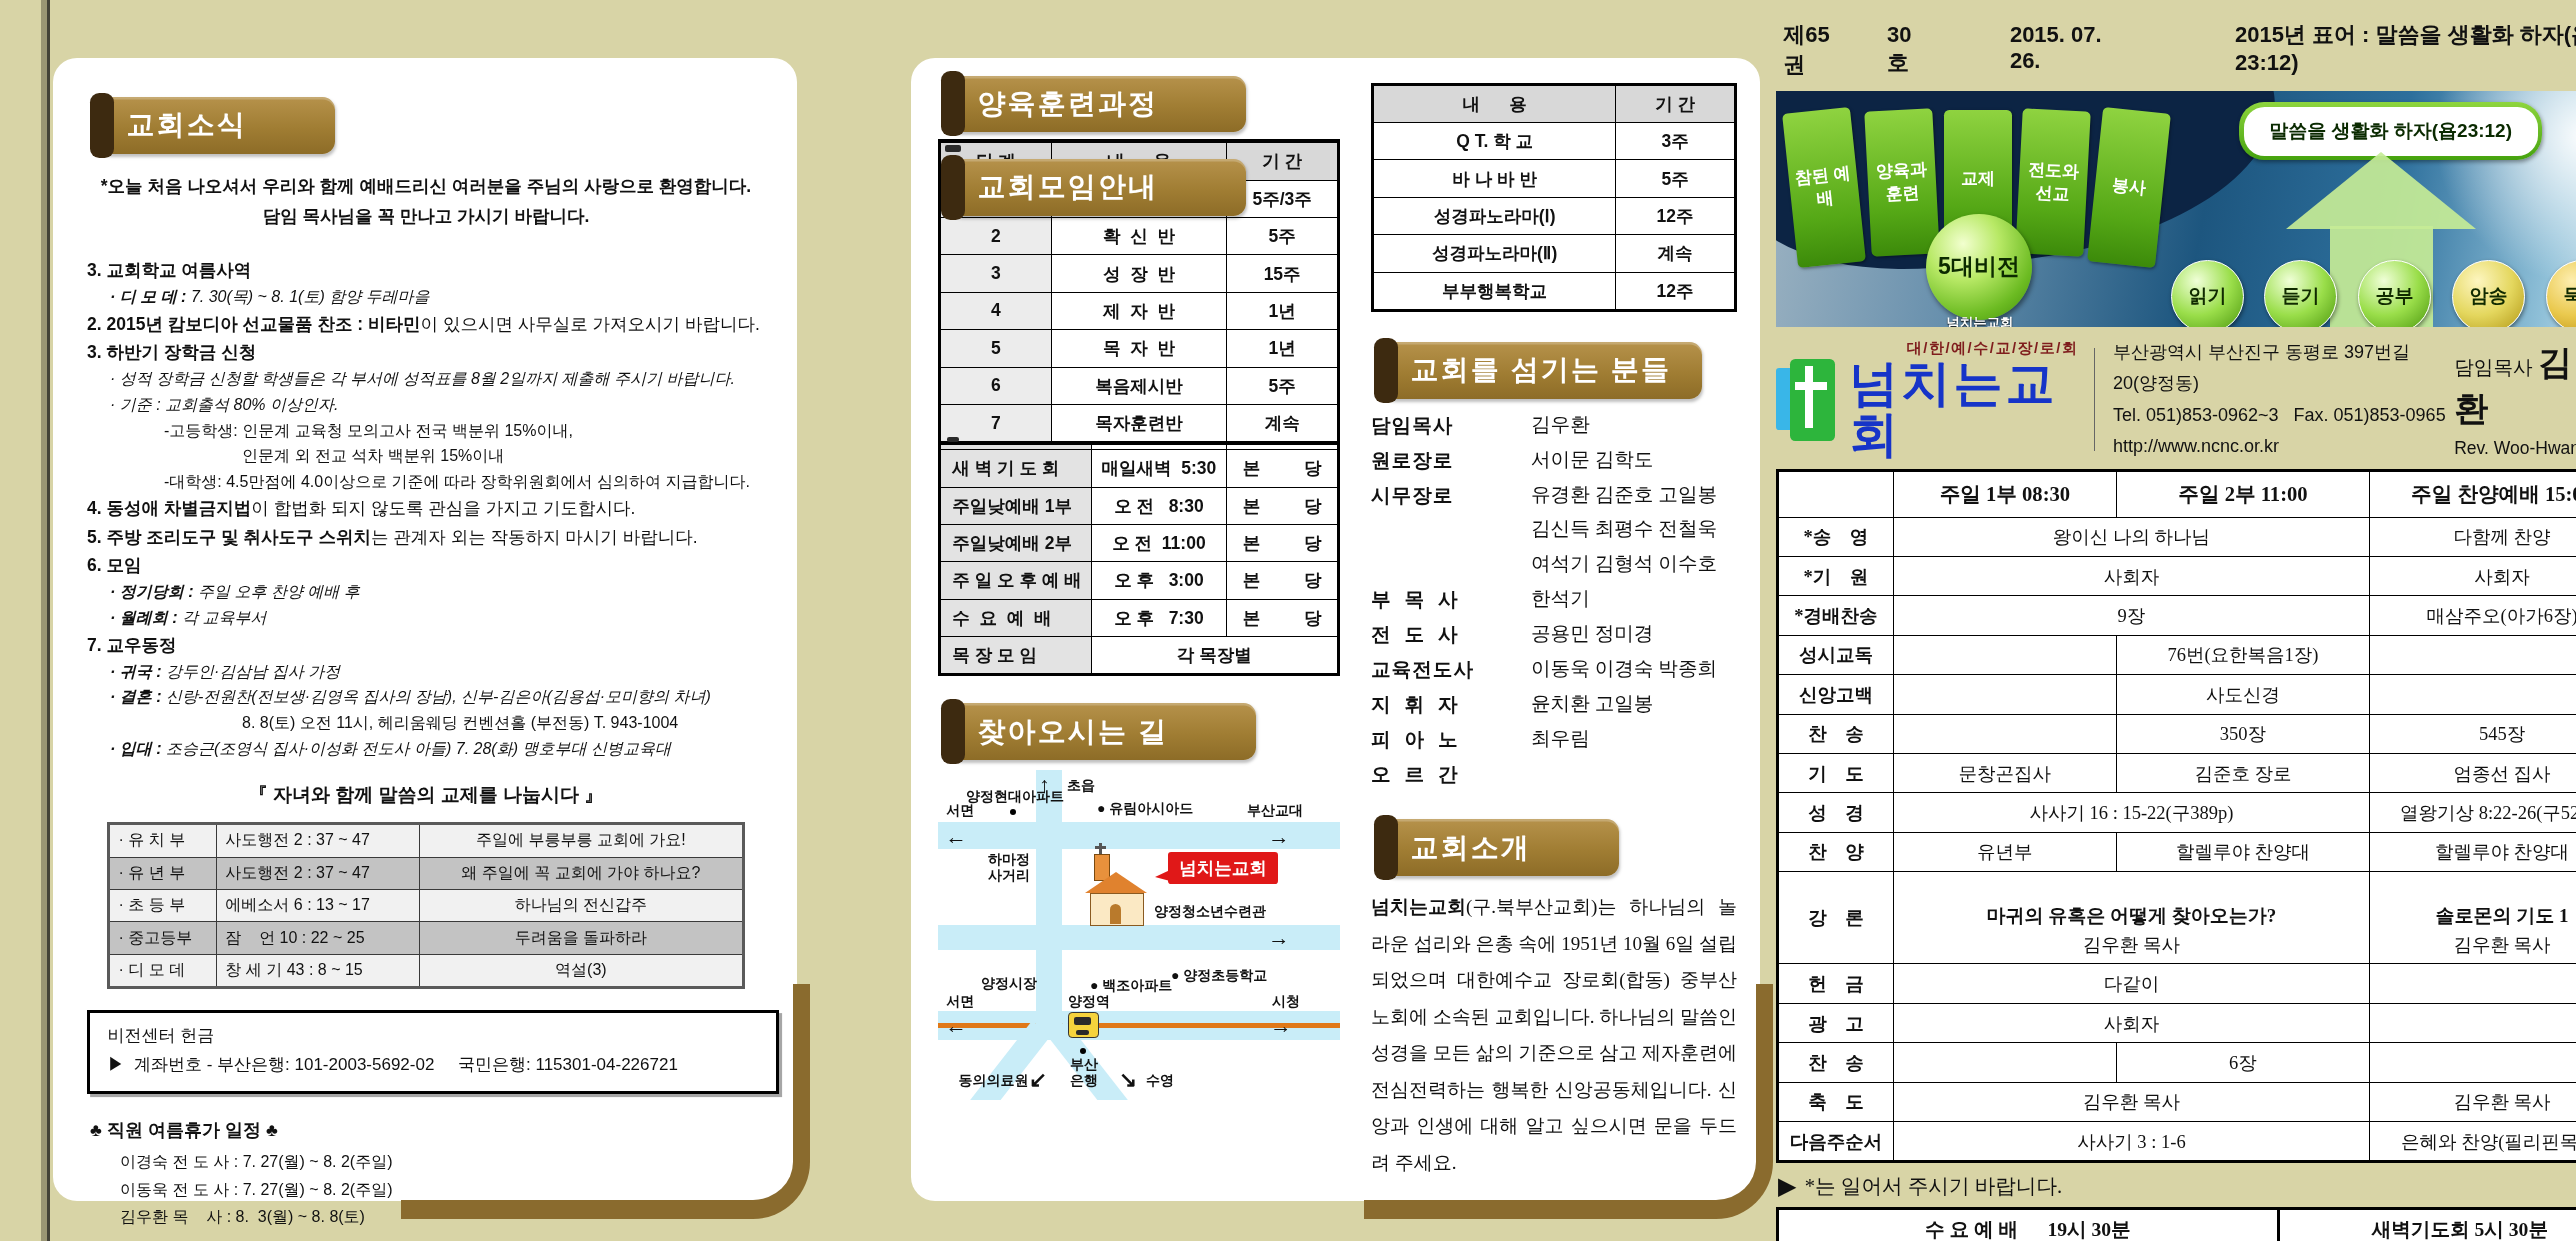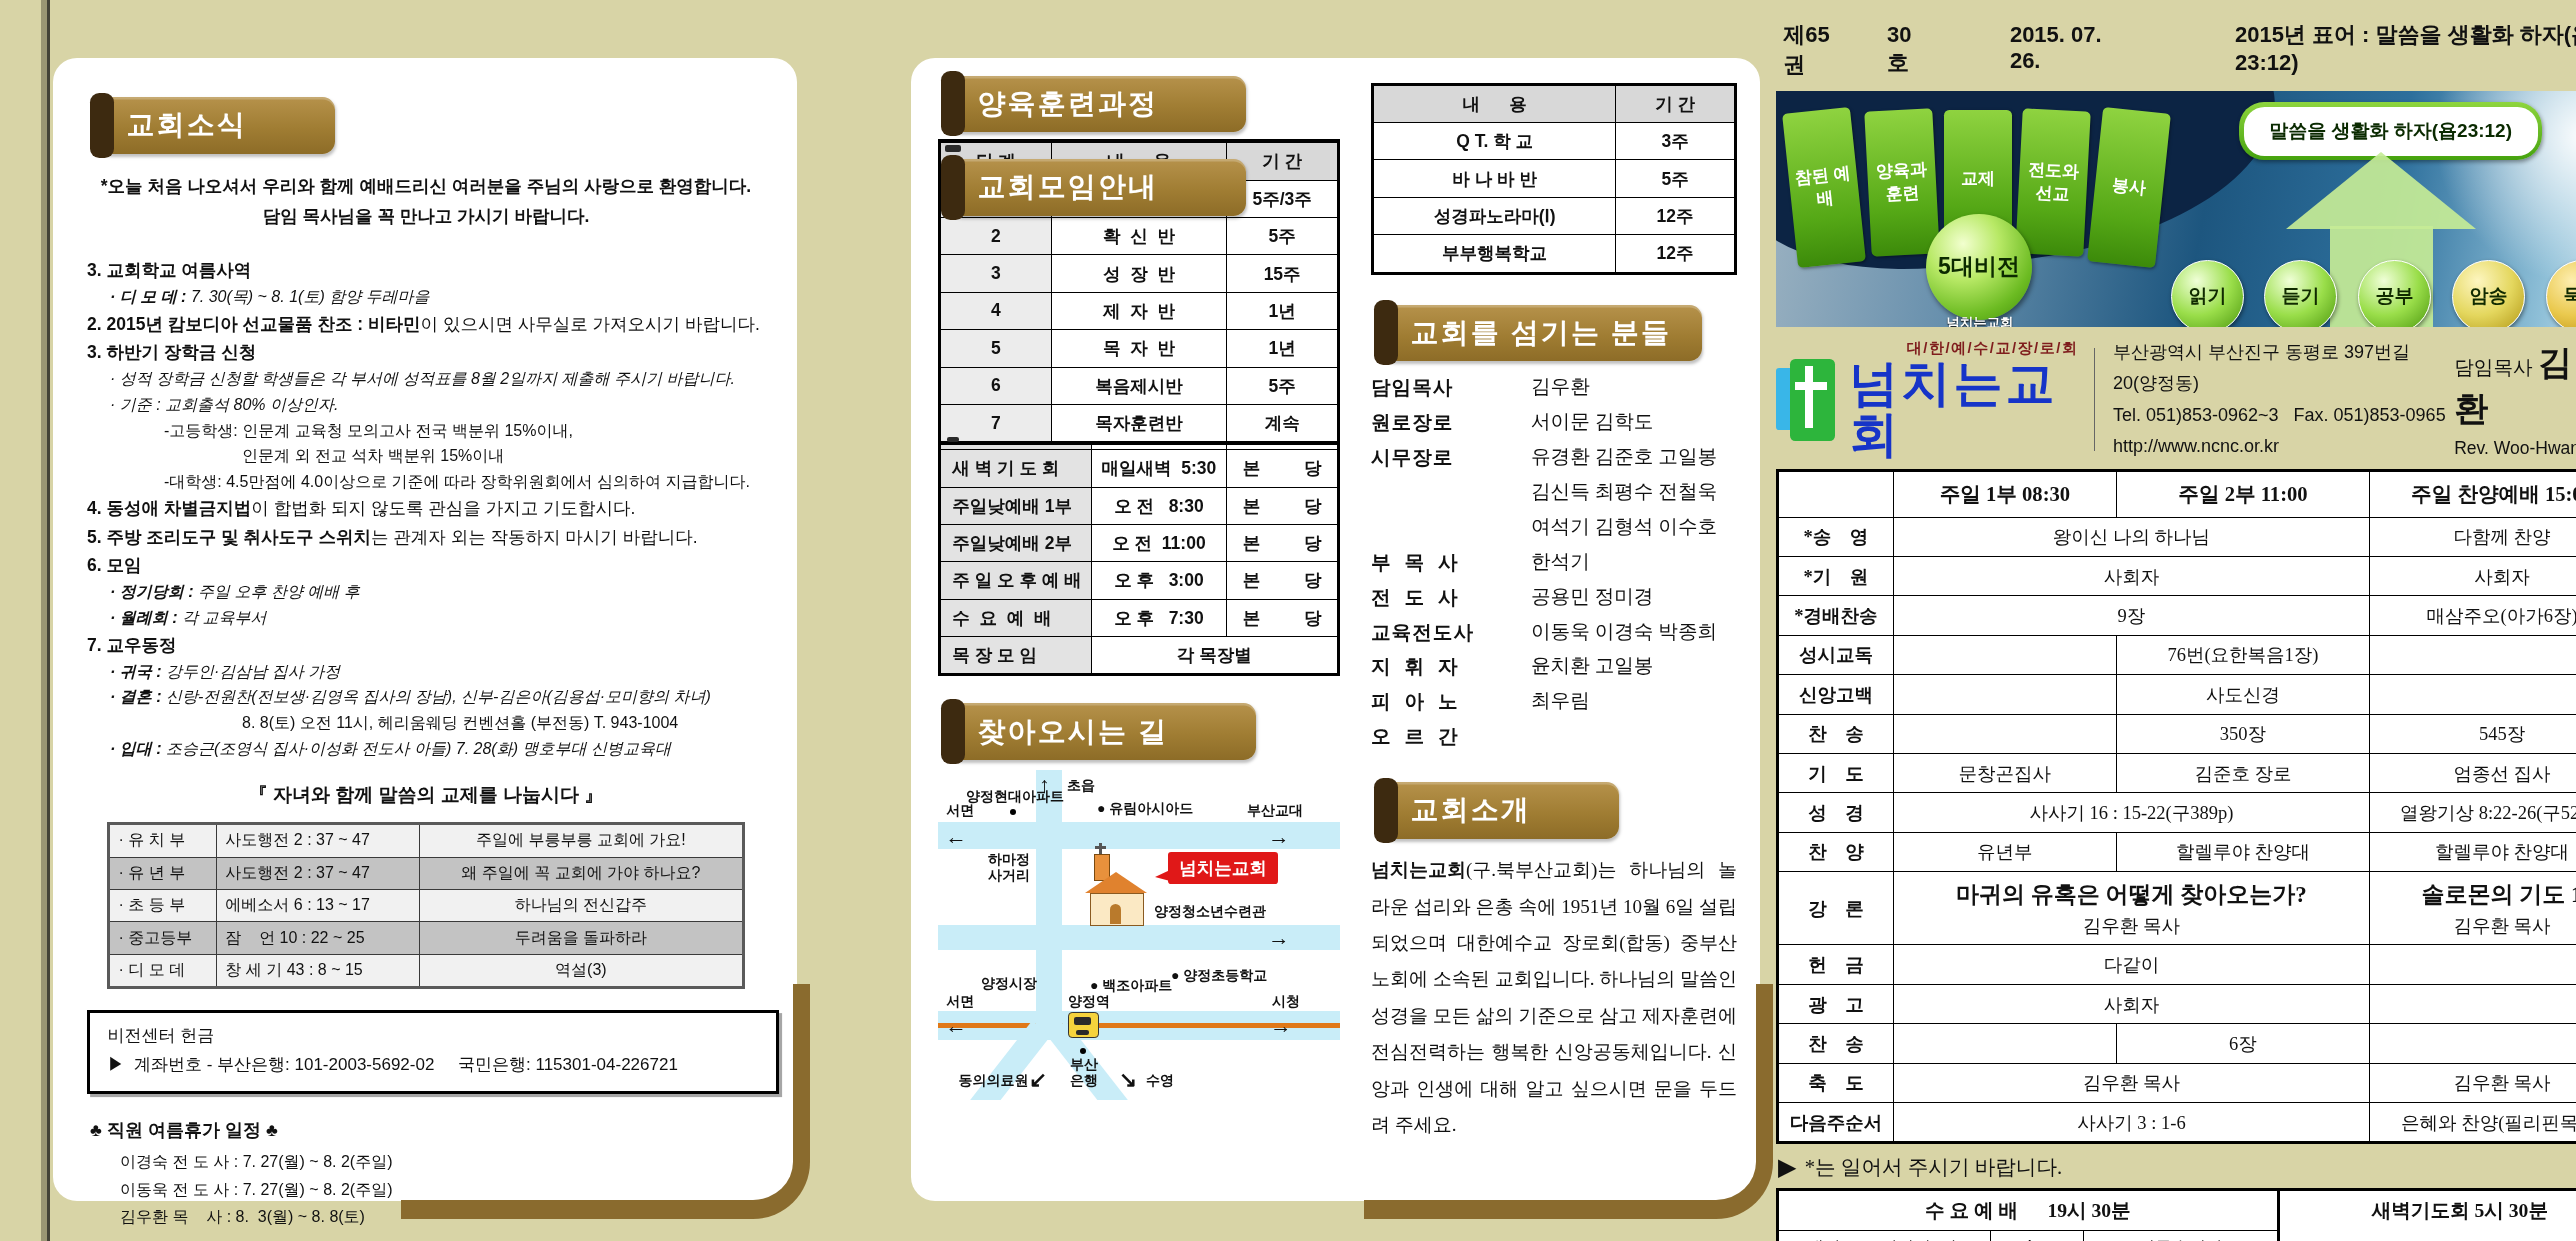--- a/index.html
+++ b/index.html
@@ -145,21 +145,21 @@
   .pastor-en{font-size:17.5px;margin-top:5.2px;}
 
   table.worship{border-collapse:collapse;border:3.6px solid #000;width:861px;margin-top:5.2px;background:#fff;
     font-family:"Liberation Serif",serif;font-size:18.5px;}
   table.worship td{border:1.5px solid #000;padding:6.7px 5.2px;text-align:center;vertical-align:middle;}
   table.worship tr.whd td{font-weight:bold;font-size:20.6px;padding:8.2px 3.1px;}
   table.worship td.wl{width:13.5%;font-weight:bold;}
   table.worship td.wa{width:26%;}
   table.worship td.wb{width:29.5%;}
   table.worship td.wc{width:31%;}
-  .serm1{font-weight:bold;font-size:23px;}
+  .serm1{font-weight:bold;font-size:19px;margin-top:24px;}
   .serm2{margin-top:3.1px;}
   .stand-note{display:flex;align-items:center;margin:8.2px 0 7.2px 2.1px;font-size:20.6px;
     font-family:"Liberation Serif",serif;}
   .stand-note .tri{font-size:24px;margin-right:8.2px;font-family:"Liberation Sans",sans-serif;}
 
   .bottom-block{display:flex;border:3.6px solid #000;width:861px;background:#fff;
     font-family:"Liberation Serif",serif;font-size:17px;}
   .wed{width:58%;border-right:3.6px solid #000;display:flex;flex-direction:column;}
   .wed-h{border-bottom:1.5px solid #000;text-align:center;font-size:19.6px;font-weight:bold;padding:6.2px 0;}
   .wed-r0{display:flex;border-bottom:1.5px solid #000;}
@@ -458,20 +458,24 @@
             </tr>
         <tr>
               <td class="c0 pre">바 나 바 반</td>
               <td>5주</td>
             </tr>
         <tr>
               <td class="c0 pre">성경파노라마(Ⅰ)</td>
               <td>12주</td>
             </tr>
         <tr>
+              <td class="c0 pre">성경파노라마(Ⅱ)</td>
+              <td>계속</td>
+            </tr>
+        <tr>
               <td class="c0 pre">부부행복학교</td>
               <td>12주</td>
             </tr>
       </tbody>
         </table>
 
       <div style="margin-top:30px;">
         <span class="badge" style="padding-right:31px;">교회를 섬기는 분들</span>
       </div>
       <div class="servants">

